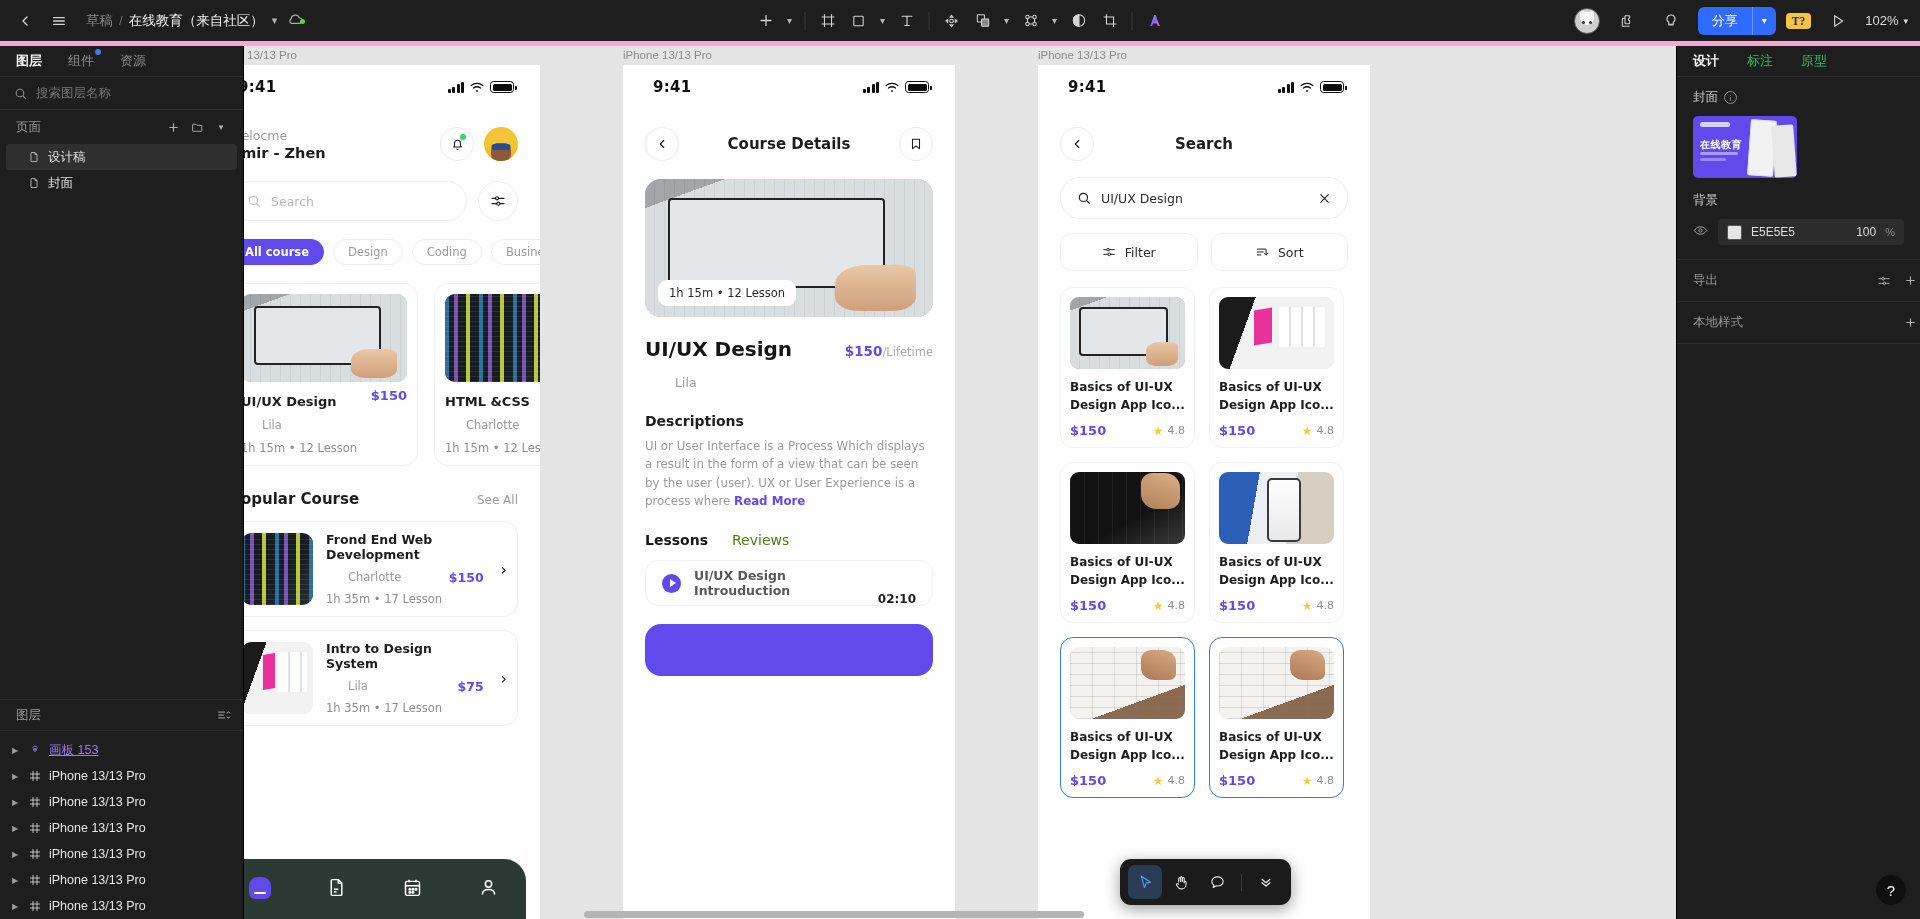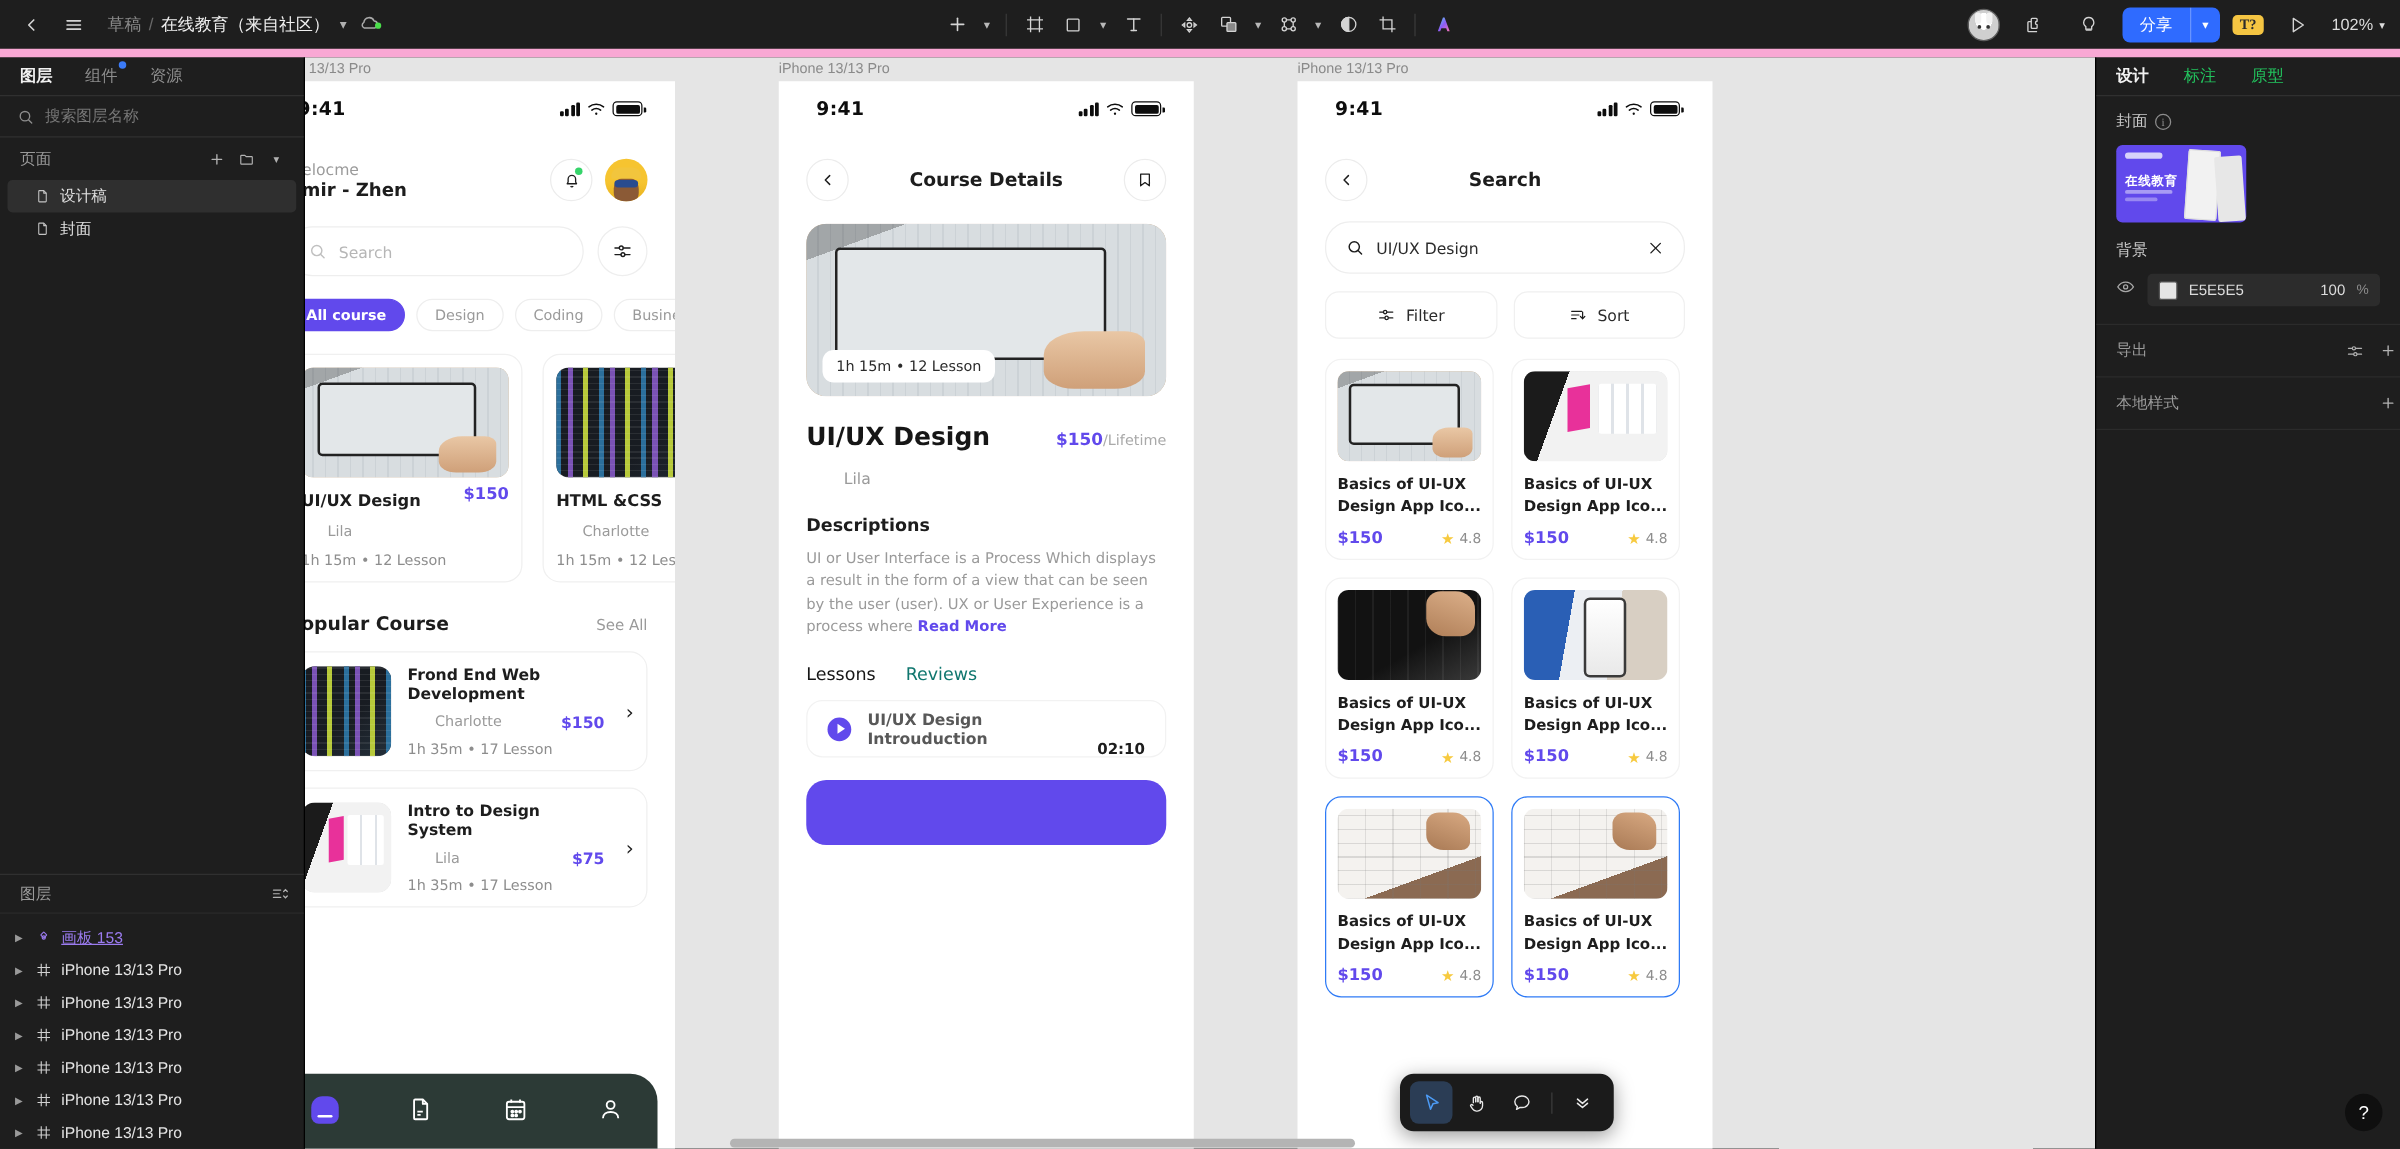--- a/index.html
+++ b/index.html
@@ -11,21 +11,21 @@
     color: #e6e6e6;
     -webkit-font-smoothing: antialiased;
   }
   .app { position: relative; width: 1920px; height: 919px; display: flex; flex-direction: column; }
 
   
   .topbar {
     height: 46px; flex: 0 0 46px;
     background: #1e1e1e;
     display: flex; align-items: center;
-    border-bottom: 7px solid #f9a8d4;
+    border-bottom: 5px solid #f9a8d4;
     position: relative;
   }
   .tb-left { display: flex; align-items: center; gap: 0px; padding-left: 8px; }
   .tb-icon {
     width: 34px; height: 34px; display: flex; align-items: center; justify-content: center;
     color: #d4d4d4; border-radius: 4px; cursor: pointer;
   }
   .breadcrumb { display: flex; align-items: center; gap: 6px; margin-left: 10px; font-size: 13.5px; }
   .bc-draft { color: #8a8a8a; }
   .bc-sep { color: #6a6a6a; }
@@ -239,22 +239,22 @@
     padding: 6px 11px; font-size: 11.5px; color: #2b2b2b;
   }
   .detail-title-row { display: flex; align-items: baseline; justify-content: space-between; margin-top: 20px; }
   .detail-title { font-size: 20px; font-weight: 700; color: #161616; }
   .detail-price { font-size: 13.5px; font-weight: 700; color: #6149ec; }
   .detail-price small { color: #a9a9a9; font-weight: 400; font-size: 11.5px; }
   .desc-h { font-size: 14px; font-weight: 700; color: #1d1d1d; margin-top: 20px; }
   .desc-p { font-size: 11.8px; color: #9a9a9a; line-height: 1.55; margin-top: 8px; }
   .desc-p a { color: #6149ec; text-decoration: none; font-weight: 600; cursor: pointer; }
   .ltabs2 { display: flex; gap: 24px; margin-top: 22px; align-items: baseline; }
-  .ltab2 { font-size: 14px; color: #0f766e; cursor: pointer; }
-  .ltab2.active { color: #161616; font-weight: 400; }
+  .ltab2 { font-size: 14px; color: #4d7c0f; cursor: pointer; }
+  .ltab2.active { color: #161616; font-weight: 700; }
   .lesson {
     margin-top: 12px; border: 1px solid #f2f2f2; border-radius: 13px; height: 46px;
     display: flex; align-items: center; padding: 0 16px; gap: 13px; background:#fff; cursor:pointer;
   }
   .play { width: 19px; height: 19px; border-radius: 50%; background: #6149ec;
           display: flex; align-items: center; justify-content: center; flex:0 0 19px;}
   .play::after { content:''; border-left: 6px solid #fff; border-top: 4px solid transparent;
                  border-bottom: 4px solid transparent; margin-left:2px;}
   .lesson.dim .play { background: #bcb0f5; }
   .lesson .ln { flex: 1; font-size: 12.5px; font-weight: 700; color: #585858; }

